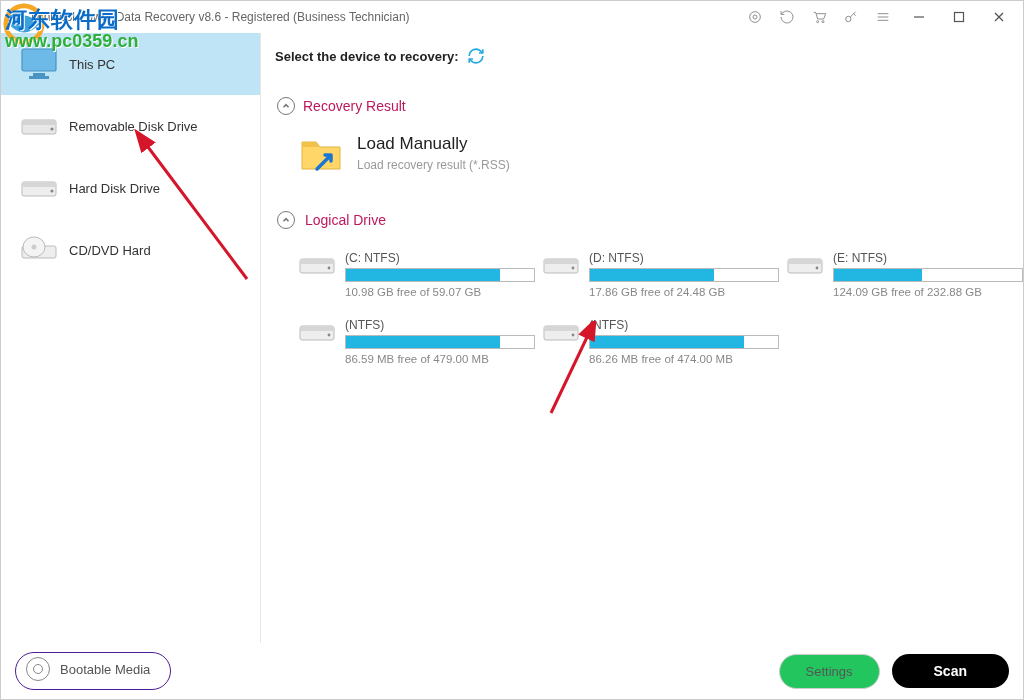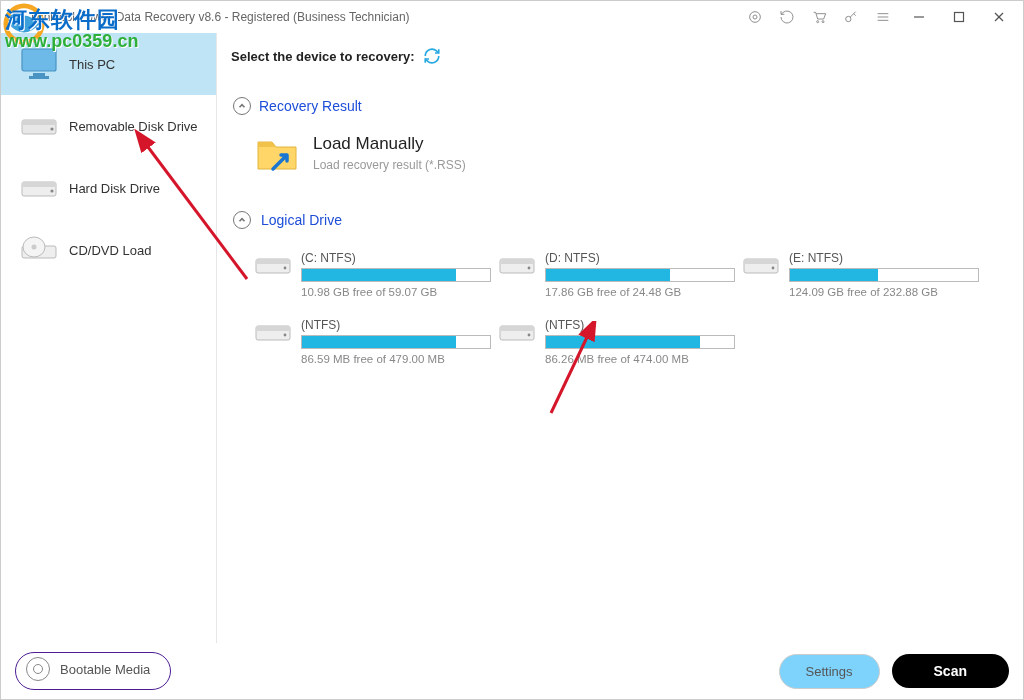--- a/index.html
+++ b/index.html
@@ -18,31 +18,31 @@
     
     .watermark { position: absolute; top: 4px; left: 4px; z-index: 50; pointer-events: none; }
     .watermark .wm-line1 { font-size: 22px; font-weight: bold; color: #0a6cc9; text-shadow: 1px 1px 0 #fff; letter-spacing: 1px; }
     .watermark .wm-line2 { font-size: 18px; font-weight: bold; color: #2eaf3a; text-shadow: 1px 1px 0 #fff; margin-top: -4px; }
     .wm-logo { position: absolute; top: 2px; left: 2px; width: 42px; height: 42px; z-index: 49; pointer-events: none; }
     
     
     .content { display: flex; height: calc(100% - 32px - 56px); }
     
     
-    .sidebar { width: 216px; border-right: 1px solid #e6e6e6; padding-top: 0; }
+    .sidebar { width: 260px; border-right: 1px solid #e6e6e6; padding-top: 0; }
     .side-item { display: flex; align-items: center; height: 62px; padding: 0 16px 0 18px; cursor: pointer; font-size: 13px; color: #333; }
     .side-item.active { background: #bfe4f5; }
     .side-icon { width: 40px; height: 36px; margin-right: 10px; display: flex; align-items: center; justify-content: center; }
     
     
     .main { flex: 1; padding: 0 20px 0 10px; overflow: auto; }
     .instruction { font-size: 13px; font-weight: 600; color: #222; padding: 14px 4px 14px 4px; display: flex; align-items: center; gap: 8px; }
     .refresh-icon { width: 18px; height: 18px; display: inline-flex; color: #27a9e1; }
     
-    .section-head { display: flex; align-items: center; gap: 8px; margin: 18px 0 12px 6px; font-size: 14px; color: #1d4ed8; }
+    .section-head { display: flex; align-items: center; gap: 8px; margin: 18px 0 12px 6px; font-size: 14px; color: #be185d; }
     .section-head .chev { width: 18px; height: 18px; border: 1.5px solid #777; border-radius: 50%; display: flex; align-items: center; justify-content: center; color: #777; cursor: pointer; }
     .section-head .chev svg { width: 10px; height: 10px; stroke: #777; fill: none; stroke-width: 2; }
     
     .load-manually { display: flex; align-items: center; gap: 14px; padding: 6px 2px 6px 28px; }
     .folder-icon { width: 44px; height: 40px; }
     .lm-text .lm-title { font-size: 17px; color: #222; margin-bottom: 4px; }
     .lm-text .lm-sub { font-size: 12px; color: #999; }
     
     .drives-grid { display: grid; grid-template-columns: repeat(3, 236px); column-gap: 8px; row-gap: 20px; padding: 10px 0 0 28px; }
     .drive { display: flex; align-items: flex-start; gap: 10px; cursor: pointer; }
@@ -52,21 +52,21 @@
     .drive-bar { height: 14px; border: 1px solid #bbb; background: #fff; display: flex; }
     .drive-bar .used { background: #22b6e2; height: 100%; }
     .drive-free { font-size: 11.5px; color: #888; margin-top: 4px; }
     
     
     .bottombar { position: absolute; bottom: 0; left: 0; right: 0; height: 56px; display: flex; align-items: center; padding: 0 14px; }
     .boot-btn { display: flex; align-items: center; gap: 10px; border: 1px solid #4c1d95; border-radius: 22px; padding: 4px 20px 8px 10px; cursor: pointer; background: #fff; font-size: 13px; color: #555; }
     .boot-btn .disc { width: 24px; height: 24px; border: 1.5px solid #888; border-radius: 50%; display: flex; align-items: center; justify-content: center; }
     .boot-btn .disc::after { content: ""; width: 8px; height: 8px; border: 1.5px solid #888; border-radius: 50%; }
     .spacer { flex: 1; }
-    .settings-btn { border: 1px solid #ccc; border-radius: 18px; padding: 9px 26px; background: #7dd3fc; cursor: pointer; font-size: 13px; color: #555; margin-right: 12px; }
+    .settings-btn { border: 1px solid #ccc; border-radius: 18px; padding: 9px 26px; background: #22c55e; cursor: pointer; font-size: 13px; color: #555; margin-right: 12px; }
     .scan-btn { border: none; border-radius: 18px; padding: 9px 42px; background: #000000; color: #fff; font-weight: 600; font-size: 14px; cursor: pointer; }
     
     
     .arrow { position: absolute; pointer-events: none; }
   </style>
 </head>
 <body>
 
 <svg class="wm-logo" viewBox="0 0 44 44">
     <circle cx="22" cy="22" r="19" fill="none" stroke="#f5a623" stroke-width="5"></circle>
@@ -171,21 +171,21 @@
       <span>Hard Disk Drive</span>
     </div>
     <div class="side-item">
       <span class="side-icon">
         <svg viewBox="0 0 40 36">
             <rect x="3" y="14" width="34" height="12" rx="2" fill="#eee" stroke="#bbb"></rect>
             <ellipse cx="15" cy="15" rx="11" ry="10" fill="#f4f4f4" stroke="#bbb"></ellipse>
             <circle cx="15" cy="15" r="2.5" fill="#ccc"></circle>
           </svg>
       </span>
-      <span>CD/DVD Load</span>
+      <span>CD/DVD Hard</span>
     </div>
   </div>
 
   <div class="main">
     <div class="instruction">
       <span>Select the device to recovery:</span>
       <span class="refresh-icon">
         <svg viewBox="0 0 24 24" fill="none" stroke="#27a9e1" stroke-width="2.2">
             <path d="M3 12a9 9 0 0 1 15-6.7L21 8"></path>
             <polyline points="21 3 21 8 16 8"></polyline>

